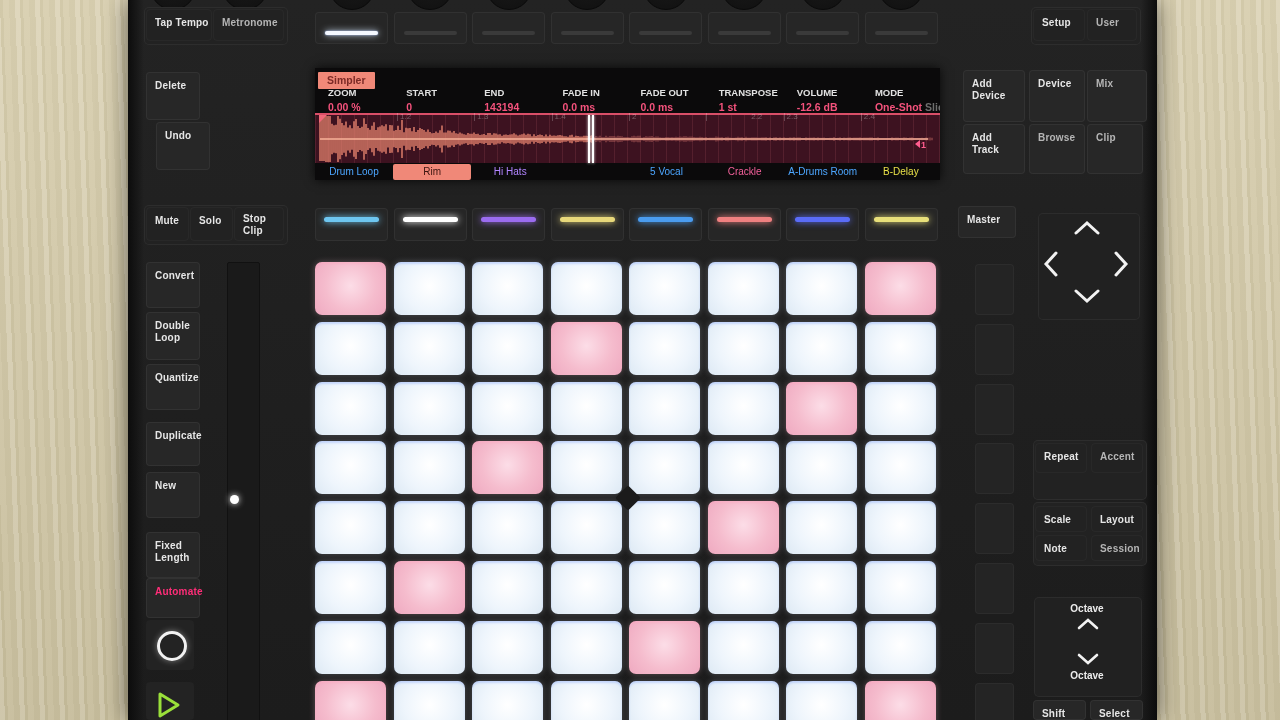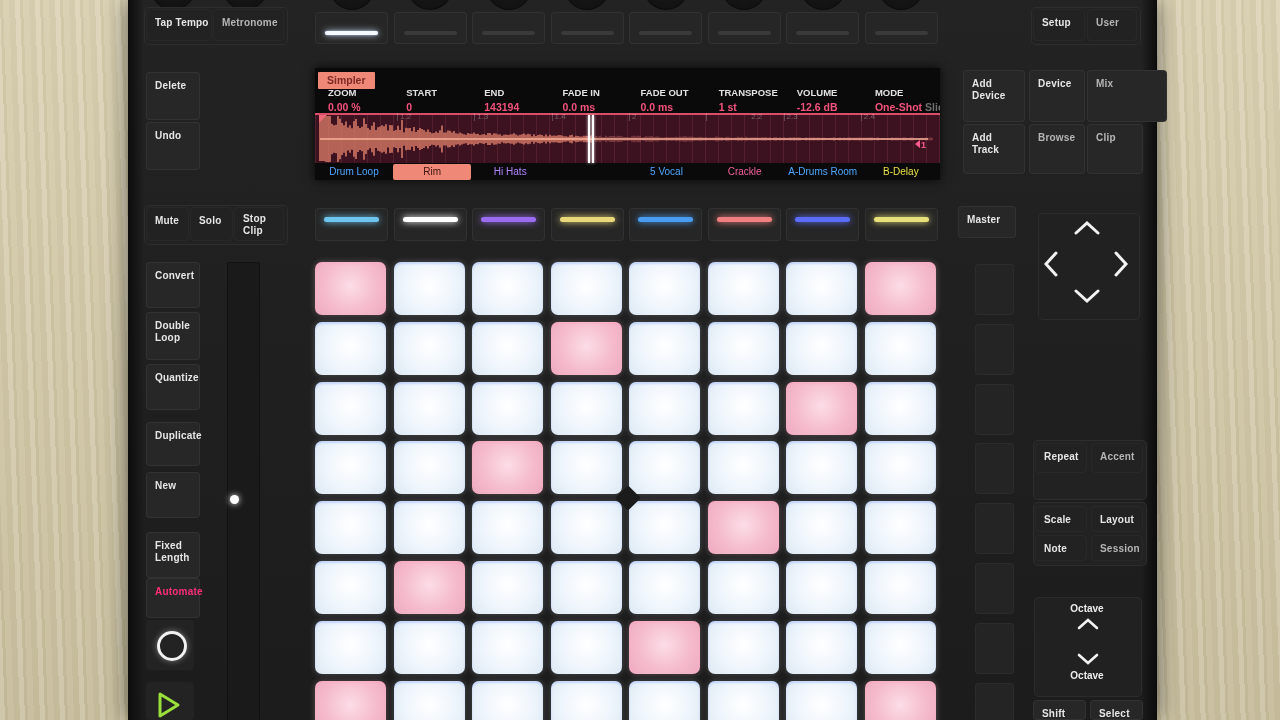--- a/index.html
+++ b/index.html
@@ -511,21 +511,21 @@
         <div class="track-cell" style="left: 156.25px; color: rgb(177, 132, 255);">Hi Hats</div>
         <div class="track-cell" style="left: 234.375px; color: rgb(232, 216, 72); margin-top: 28px;">Melody</div>
         <div class="track-cell" style="left: 312.5px; color: rgb(77, 166, 255);">5 Vocal</div>
         <div class="track-cell" style="left: 390.625px; color: rgb(242, 96, 154);">Crackle</div>
         <div class="track-cell" style="left: 468.75px; color: rgb(77, 166, 255);">A-Drums Room</div>
         <div class="track-cell" style="left: 546.875px; color: rgb(232, 224, 72);">B-Delay</div>
       </div>
   </div>
 
   <div class="btn" style="left:146px;top:72px;width:54px;height:48px;"><span>Delete</span></div>
-  <div class="btn" style="left:146px;top:122px;width:54px;height:48px;"><span>Undo</span></div>
+  <div class="btn" style="left:156px;top:122px;width:54px;height:48px;"><span>Undo</span></div>
 
   <div class="groupbox" style="left:144px;top:205px;width:142px;height:38px;"></div>
   <div class="btn noborder" style="left:146px;top:207px;width:43px;height:34px;background:transparent;"><span>Mute</span></div>
   <div class="btn noborder" style="left:190px;top:207px;width:43px;height:34px;background:transparent;"><span>Solo</span></div>
   <div class="btn noborder" style="left:234px;top:207px;width:50px;height:34px;background:transparent;padding-top:5px;"><span>Stop Clip</span></div>
 
   <div class="btn" style="left:146px;top:262px;width:54px;height:46px;"><span>Convert</span></div>
   <div class="btn" style="left:146px;top:312px;width:54px;height:48px;"><span>Double Loop</span></div>
   <div class="btn" style="left:146px;top:364px;width:54px;height:46px;"><span>Quantize</span></div>
   <div class="btn" style="left:146px;top:422px;width:54px;height:44px;"><span>Duplicate</span></div>
@@ -646,21 +646,21 @@
       <div class="scene-btn" style="top: 443.4px;"></div>
       <div class="scene-btn" style="top: 503.2px;"></div>
       <div class="scene-btn" style="top: 563px;"></div>
       <div class="scene-btn" style="top: 622.8px;"></div>
       <div class="scene-btn" style="top: 682.6px;"></div>
     </div>
 
   <div class="btn" style="left:963px;top:70px;width:62px;height:52px;"><span>Add Device</span></div>
   <div class="btn" style="left:963px;top:124px;width:62px;height:50px;"><span>Add Track</span></div>
   <div class="btn" style="left:1029px;top:70px;width:56px;height:52px;"><span>Device</span></div>
-  <div class="btn dim" style="left:1087px;top:70px;width:80px;height:52px;"><span>Mix</span></div>
+  <div class="btn dim" style="left:1087px;top:70px;width:60px;height:52px;"><span>Mix</span></div>
   <div class="btn dim" style="left:1029px;top:124px;width:56px;height:50px;"><span>Browse</span></div>
   <div class="btn dim" style="left:1087px;top:124px;width:56px;height:50px;"><span>Clip</span></div>
 
   <div class="btn" style="left:958px;top:206px;width:58px;height:32px;"><span>Master</span></div>
 
   <div class="groupbox" style="left:1038px;top:213px;width:100px;height:105px;background:#212121;"></div>
   <svg class="chev" style="left:1074px;top:220px;" width="26" height="16">
       <polyline points="2,13 13,3 24,13" fill="none" stroke="#f2f2f2" stroke-width="3" stroke-linecap="round"></polyline>
     </svg>
   <svg class="chev" style="left:1043px;top:251px;" width="16" height="26">

